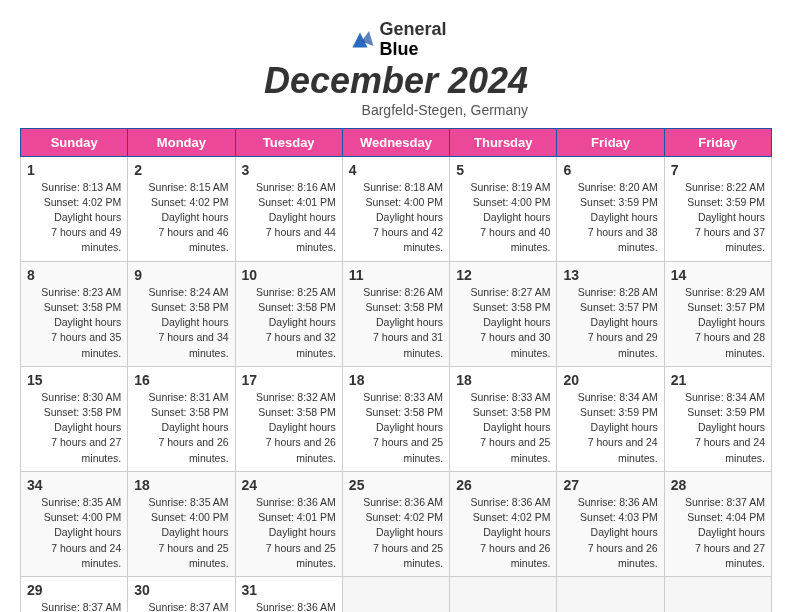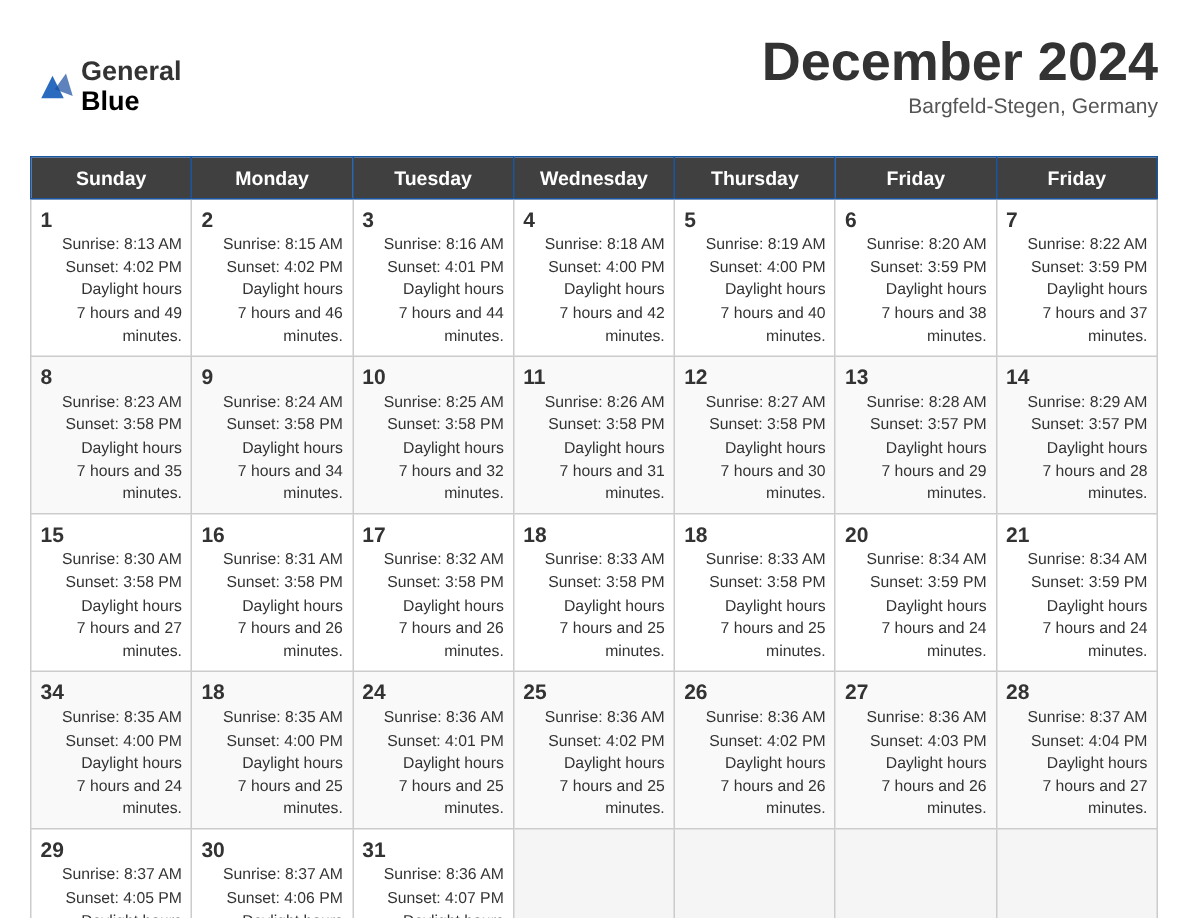--- a/index.html
+++ b/index.html
@@ -6,22 +6,23 @@
     body {
       font-family: Arial, sans-serif;
       background: #fff;
       width: 792px;
       min-height: 612px;
       padding: 20px;
     }
     .header {
       display: flex;
       justify-content: space-between;
-      align-items: flex-end;
-      margin-bottom: 26px;
+      align-items: center;
+      margin-bottom: 10px;
+      flex-direction: column;
     }
     .logo {
       display: flex;
       align-items: center;
     }
     .logo-text-general {
       font-size: 18px;
       font-weight: bold;
       color: #333;
       line-height: 1.1;
@@ -37,31 +38,32 @@
       height: 30px;
       margin-right: 4px;
     }
     .title-block {
       text-align: right;
     }
     .month-title {
       font-size: 36px;
       font-weight: bold;
       color: #333;
+      font-style: italic;
     }
     .location-title {
       font-size: 14px;
       color: #555;
     }
     table {
       width: 100%;
       border-collapse: collapse;
     }
     th {
-      background-color: #404040;
+      background-color: #ec4899;
       color: #fff;
       text-align: center;
       padding: 6px 4px;
       font-size: 13px;
       border: 1px solid #1a55a0;
     }
     td {
       vertical-align: top;
       padding: 5px 6px;
       border: 1px solid #ccc;

